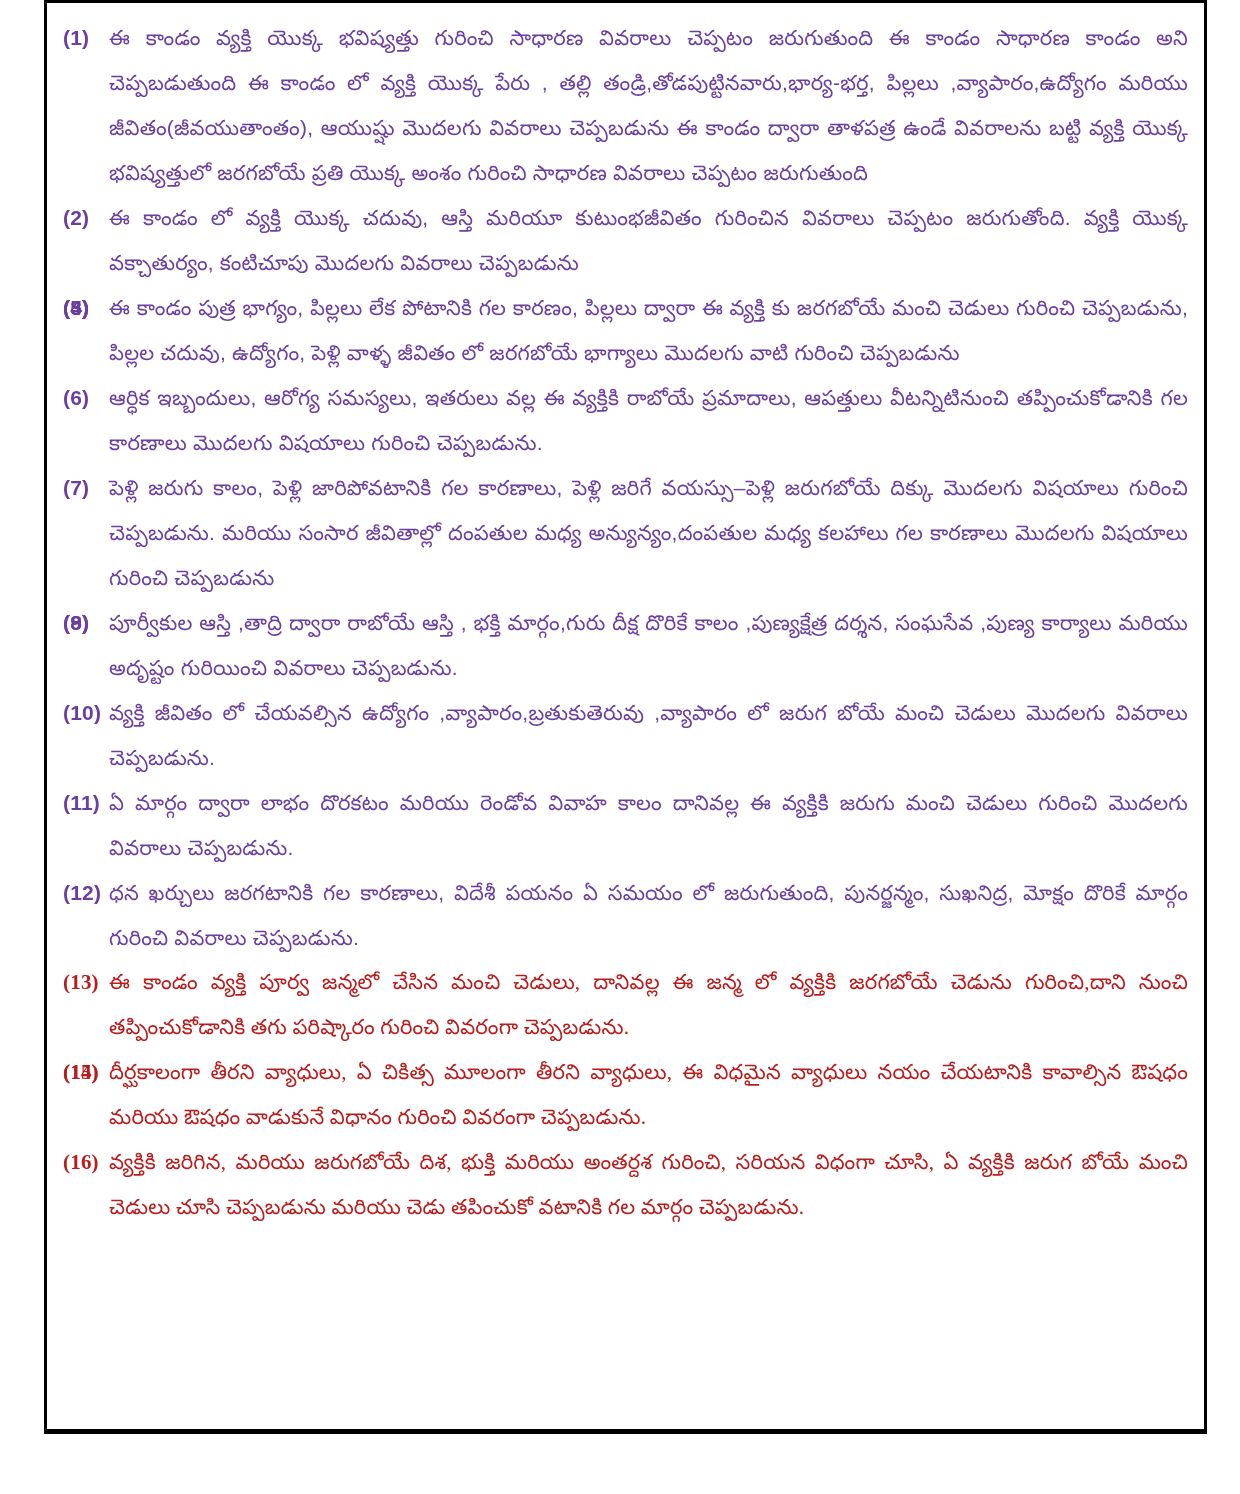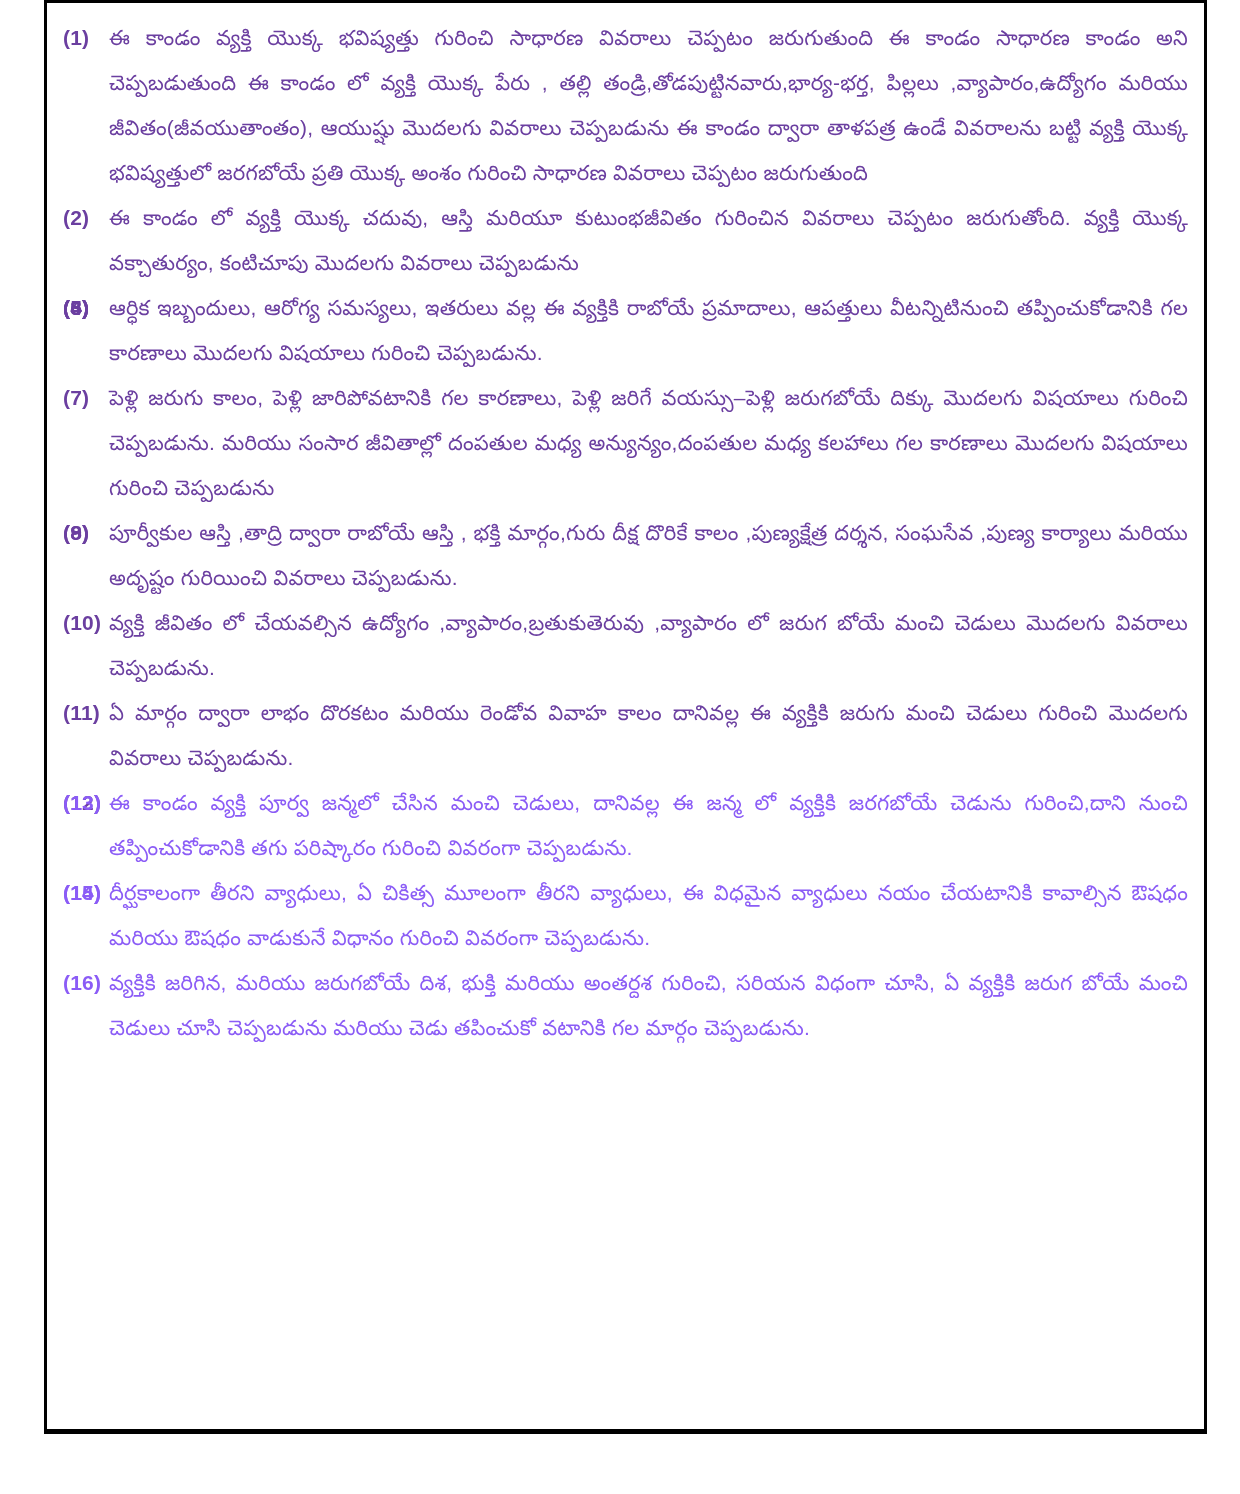--- a/index.html
+++ b/index.html
@@ -39,21 +39,21 @@
     letter-spacing: 0.2px;
   }
   .item .num {
     position: absolute;
     left: 4px;
     top: 0;
     font-weight: bold;
     text-align: left;
   }
   .purple { color: #6B3FA0; }
-  .red    { color: #8b5cf6; }
+  .red    { color: #b91c1c; font-family: Liberation Serif, serif; }
 </style>
 </head>
 <body>
 
 <div class="page">
   <div class="frame">
 
     <div class="items">
       <div class="item purple">
         <span class="num">(1)</span>
@@ -64,20 +64,21 @@
         <span>ఈ కాండం లో వ్యక్తి యొక్క చదువు, ఆస్తి మరియూ కుటుంభజీవితం గురించిన వివరాలు చెప్పటం జరుగుతోంది. వ్యక్తి యొక్క వక్చాతుర్యం, కంటిచూపు మొదలగు వివరాలు చెప్పబడును</span>
       </div>
       <div class="item purple">
         <span class="num">(3)</span>
       </div>
       <div class="item purple">
         <span class="num">(4)</span>
       </div>
       <div class="item purple">
         <span class="num">(5)</span>
+        <span>ఈ కాండం పుత్ర భాగ్యం, పిల్లలు లేక పోటానికి గల కారణం, పిల్లలు ద్వారా ఈ వ్యక్తి కు జరగబోయే మంచి చెడులు గురించి చెప్పబడును, పిల్లల చదువు, ఉద్యోగం, పెళ్లి వాళ్ళ జీవితం లో జరగబోయే భాగ్యాలు మొదలగు వాటి గురించి చెప్పబడును</span>
       </div>
       <div class="item purple">
         <span class="num">(6)</span>
         <span>ఆర్ధిక ఇబ్బందులు, ఆరోగ్య సమస్యలు, ఇతరులు వల్ల ఈ వ్యక్తికి రాబోయే ప్రమాదాలు, ఆపత్తులు వీటన్నిటినుంచి తప్పించుకోడానికి గల కారణాలు మొదలగు విషయాలు గురించి చెప్పబడును.</span>
       </div>
       <div class="item purple">
         <span class="num">(7)</span>
         <span>పెళ్లి జరుగు కాలం, పెళ్లి జారిపోవటానికి గల కారణాలు, పెళ్లి జరిగే వయస్సు–పెళ్లి జరుగబోయే దిక్కు మొదలగు విషయాలు గురించి చెప్పబడును. మరియు సంసార జీవితాల్లో దంపతుల మధ్య అన్యున్యం,దంపతుల మధ్య కలహాలు గల కారణాలు మొదలగు విషయాలు గురించి చెప్పబడును</span>
       </div>
       <div class="item purple">
@@ -90,20 +91,21 @@
       <div class="item purple">
         <span class="num">(10)</span>
         <span>వ్యక్తి జీవితం లో చేయవల్సిన ఉద్యోగం ,వ్యాపారం,బ్రతుకుతెరువు ,వ్యాపారం లో జరుగ బోయే మంచి చెడులు మొదలగు వివరాలు చెప్పబడును.</span>
       </div>
       <div class="item purple">
         <span class="num">(11)</span>
         <span>ఏ మార్గం ద్వారా లాభం దొరకటం మరియు రెండోవ వివాహ కాలం దానివల్ల ఈ వ్యక్తికి జరుగు మంచి చెడులు గురించి మొదలగు వివరాలు చెప్పబడును.</span>
       </div>
       <div class="item purple">
         <span class="num">(12)</span>
+        <span>ధన ఖర్చులు జరగటానికి గల కారణాలు, విదేశీ పయనం ఏ సమయం లో జరుగుతుంది, పునర్జన్మం, సుఖనిద్ర, మోక్షం దొరికే మార్గం గురించి వివరాలు చెప్పబడును.</span>
       </div>
       <div class="item red">
         <span class="num">(13)</span>
         <span>ఈ కాండం వ్యక్తి పూర్వ జన్మలో చేసిన మంచి చెడులు, దానివల్ల ఈ జన్మ లో వ్యక్తికి జరగబోయే చెడును గురించి,దాని నుంచి తప్పించుకోడానికి తగు పరిష్కారం గురించి వివరంగా చెప్పబడును.</span>
       </div>
       <div class="item red">
         <span class="num">(14)</span>
       </div>
       <div class="item red">
         <span class="num">(15)</span>

